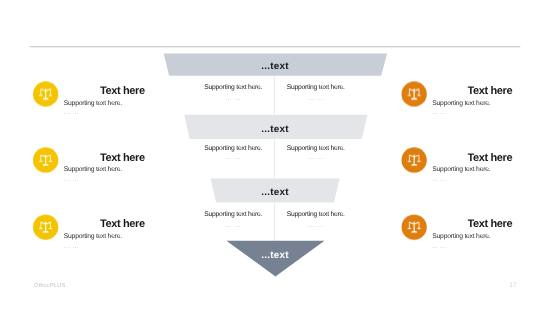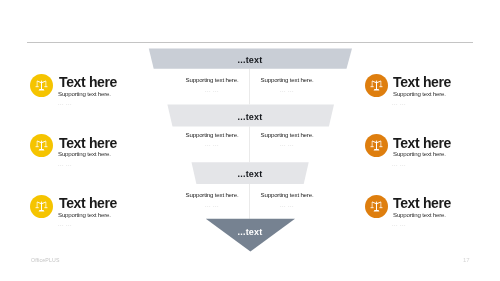--- a/index.html
+++ b/index.html
@@ -9,22 +9,22 @@
   .slide{position:relative;width:500px;height:281px;background:#fff;overflow:hidden;
          }
   .hrule{position:absolute;left:27px;top:42px;width:446px;height:1px;background:#c4c4c4;}
   .funnel-svg{position:absolute;left:0;top:0;width:500px;height:281px;}
 
   
   .item{position:absolute;height:34px;}
   .badge{position:absolute;top:0;width:23px;height:23px;border-radius:50%;}
   .item .title,.item .sub,.item .tiny,.note .ntext,.note .ntiny,.stage,.footer,.pageno{
         will-change:transform;}
-  .item .title{position:absolute;font-size:14px;font-weight:bold;letter-spacing:-0.35px;
-               color:#1a1a1a;white-space:nowrap;line-height:9px;}
+  .item .title{position:absolute;font-size:10px;font-weight:bold;letter-spacing:-0.35px;
+               color:#1a1a1a;white-space:nowrap;line-height:9px;margin-left:32px;}
   .item .sub{position:absolute;font-size:6.15px;letter-spacing:-0.2px;color:#2e2e2e;
              white-space:nowrap;line-height:7px;}
   .item .tiny{position:absolute;font-size:5.7px;color:#bdbdbd;
               white-space:nowrap;letter-spacing:.4px;line-height:5px;}
 
   .item.left .badge{left:0;}
   .item.left .title{left:28.6px;top:4.7px;}
   .item.left .sub{left:28.2px;top:16.3px;}
   .item.left .tiny{left:27.5px;top:27.5px;}
 

